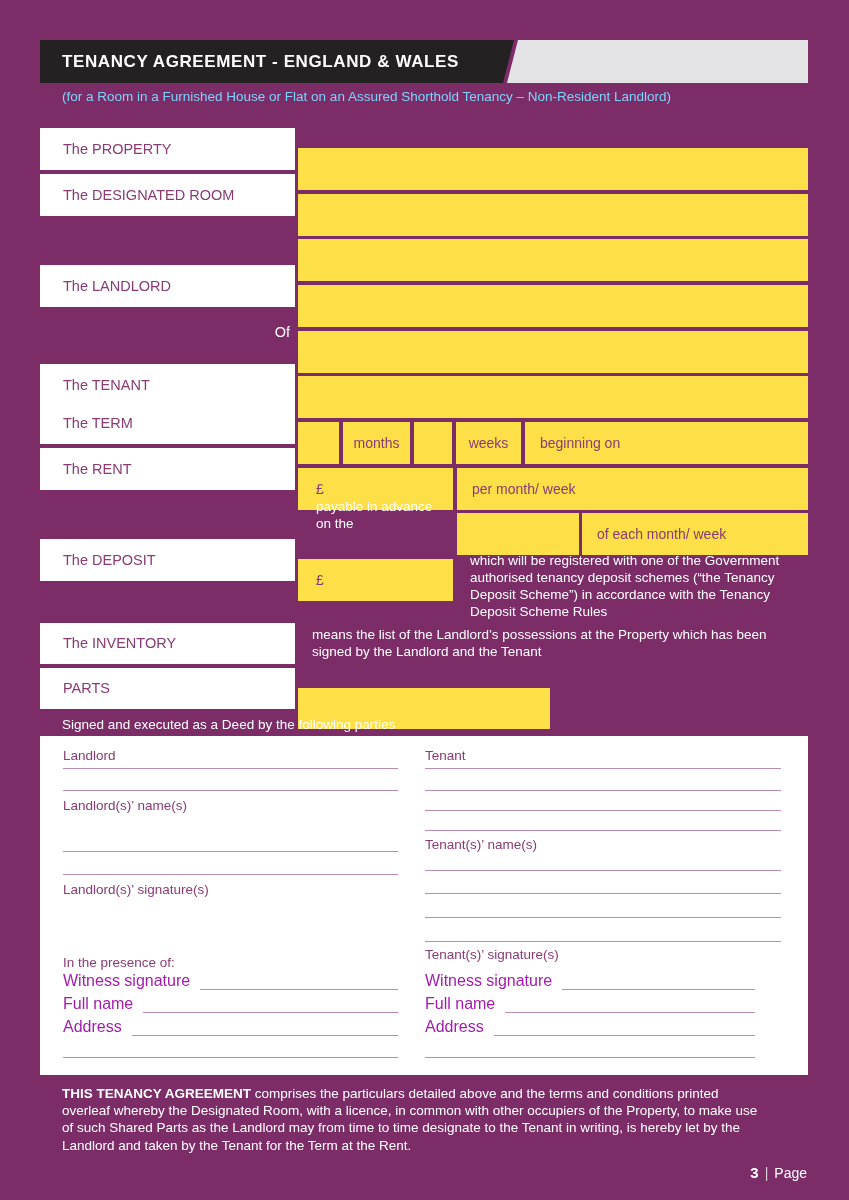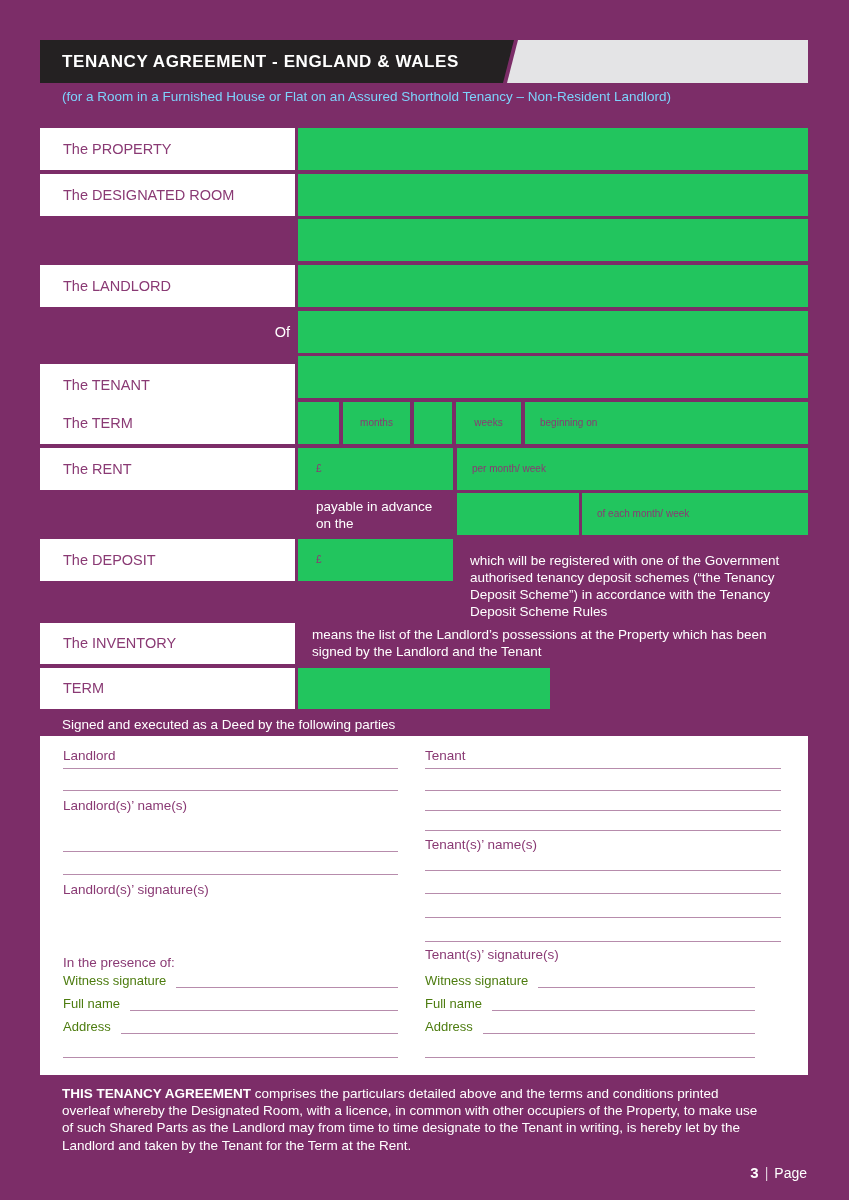--- a/index.html
+++ b/index.html
@@ -27,38 +27,38 @@
     position:absolute;left:62px;top:89px;
     color:#7dd3fc;font-size:13.5px;
   }
   
   .lbox{
     position:absolute;left:40px;width:255px;height:42px;
     background:#ffffff;color:#8a3a74;font-size:14.5px;
     line-height:42px;padding-left:23px;box-sizing:border-box;
   }
   .ibox{
-    position:absolute;background:#22c55e;height:42px;box-sizing:border-box;
-    color:#8a3a74;font-size:10px;line-height:42px;
+    position:absolute;background:#fde047;height:42px;box-sizing:border-box;
+    color:#8a3a74;font-size:14px;line-height:42px;margin-top:20px;
   }
   .ibox.pad{padding-left:15px;}
   .ibox.center{text-align:center;}
   .whitenote{position:absolute;color:#ffffff;font-size:13.5px;line-height:17px;}
   .oflabel{
     position:absolute;left:40px;width:250px;height:42px;
     color:#ffffff;font-size:14.5px;line-height:42px;text-align:right;
   }
   
   .sigbox{
     position:absolute;left:40px;top:736px;width:768px;height:339px;
     background:#ffffff;
   }
   .sigbox .lab{position:absolute;color:#8a3a74;font-size:13.5px;white-space:nowrap;}
   .sig-line{position:absolute;border-bottom:1px solid #b78cac;height:0;}
-  .w-row{position:absolute;display:flex;align-items:flex-end;color:#4d7c0f;font-size:13px;}
+  .w-row{position:absolute;display:flex;align-items:flex-end;color:#a21caf;font-size:16px;}
   .w-row .wline{flex:1;border-bottom:1px solid #b78cac;margin-left:10px;height:15px;}
   .closing{
     position:absolute;left:62px;top:1085px;width:703px;
     color:#ffffff;font-size:13.5px;line-height:17.2px;
   }
   .closing b{font-weight:bold;}
   .pagefoot{
     position:absolute;right:42px;top:1164px;color:#ffffff;font-size:14px;
   }
   .pagefoot .num{font-weight:bold;font-size:15px;}
@@ -105,21 +105,21 @@
   <div class="ibox" style="top:493px;left:457px;width:122px"></div>
   <div class="ibox pad" style="top:493px;left:582px;width:226px">of each month/ week</div>
 
   <div class="lbox" style="top:539px">The DEPOSIT</div>
   <div class="ibox" style="top:539px;left:298px;width:155px;padding-left:18px"><span>£</span></div>
   <div class="whitenote" style="left:470px;top:552px;width:330px">which will be registered with one of the Government authorised tenancy deposit schemes (“the Tenancy Deposit Scheme”) in accordance with the Tenancy Deposit Scheme Rules</div>
 
   <div class="lbox" style="top:623px;height:41px;line-height:41px">The INVENTORY</div>
   <div class="whitenote" style="left:312px;top:626px;width:496px">means the list of the Landlord’s possessions at the Property which has been signed by the Landlord and the Tenant</div>
 
-  <div class="lbox" style="top:668px;height:41px;line-height:41px">TERM</div>
+  <div class="lbox" style="top:668px;height:41px;line-height:41px">PARTS</div>
   <div class="ibox" style="top:668px;left:298px;width:252px;height:41px"></div>
 
   <div class="whitenote" style="left:62px;top:716px;font-size:13.5px">Signed and executed as a Deed by the following parties</div>
 
   <div class="sigbox">
 
     <div class="lab" style="left:23px;top:12px">Landlord</div>
     <div class="sig-line" style="left:23px;top:32px;width:335px"></div>
     <div class="sig-line" style="left:23px;top:54px;width:335px"></div>
     <div class="lab" style="left:23px;top:62px">Landlord(s)’ name(s)</div>

